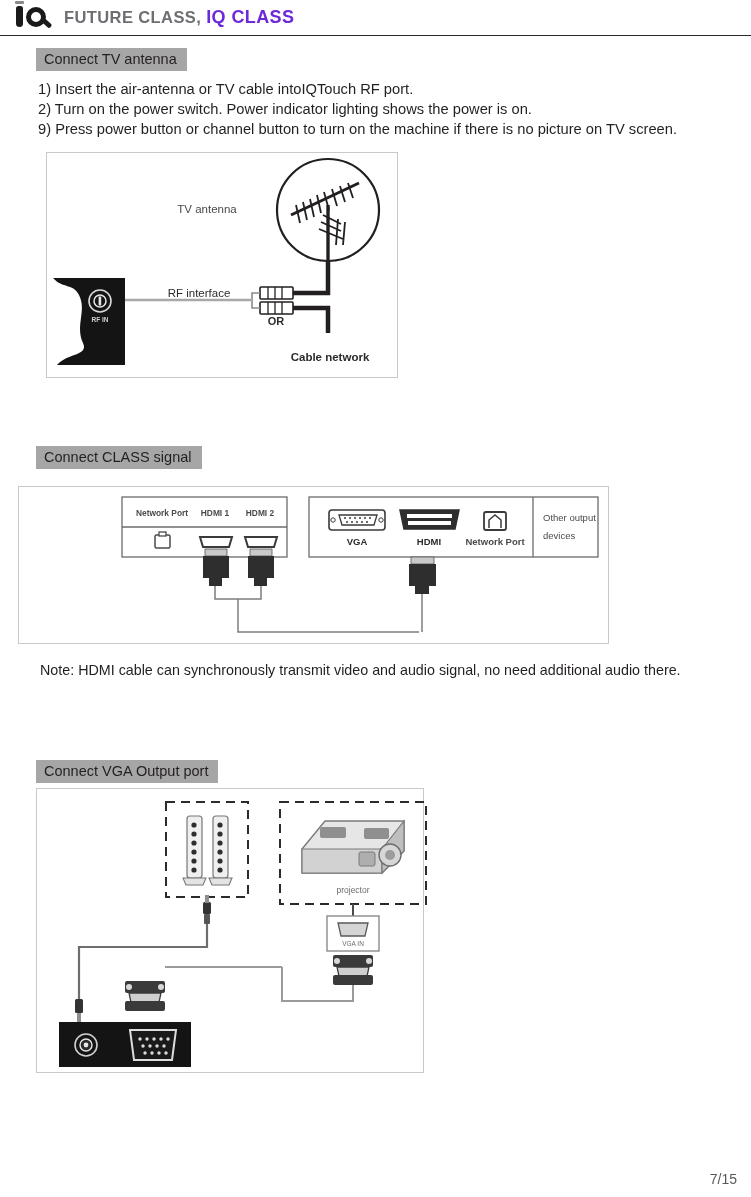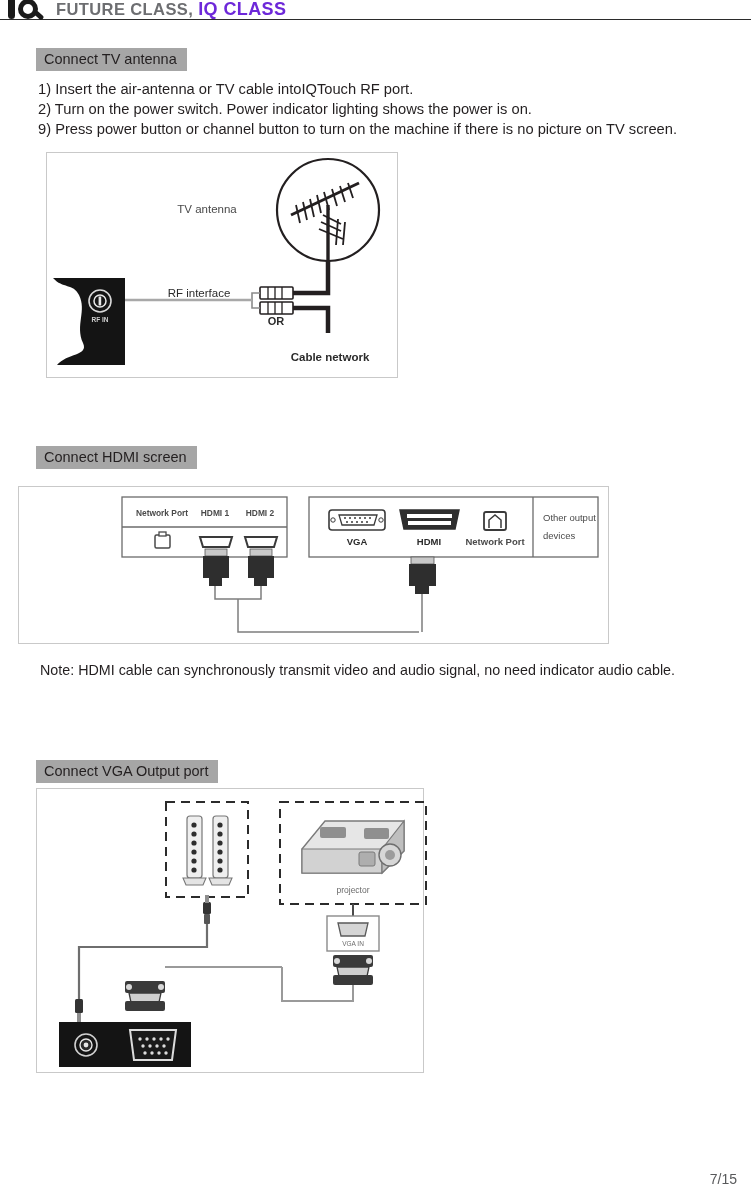--- a/index.html
+++ b/index.html
@@ -12,25 +12,25 @@
     color: #231f20;
     position: relative;
     overflow: hidden;
   }
 
   
   .page-header {
     position: absolute;
     left: 0; top: 0;
     width: 751px;
-    height: 20px;
+    height: 36px;
     border-bottom: 1.5px solid #2b2b2b;
     display: flex;
     align-items: center;
-    padding-left: 4px;
+    padding-left: 12px;
   }
   .logo-mark {
     width: 46px;
     height: 30px;
     position: relative;
     flex: 0 0 auto;
   }
   .logo-i {
     position: absolute;
     left: 4px; top: 3px;
@@ -190,21 +190,21 @@
     <rect x="51.6" y="143.5" width="2.6" height="9" fill="#e8e8e8"></rect>
     <text x="53" y="169" font-family="Liberation Sans, sans-serif" font-size="6.5" fill="#d0d0d0" text-anchor="middle" font-weight="bold">RF IN</text>
 
     <text x="160" y="60" font-family="Liberation Sans, sans-serif" font-size="11.5" fill="#4a4a4a" text-anchor="middle">TV antenna</text>
     <text x="152" y="144" font-family="Liberation Sans, sans-serif" font-size="11.5" fill="#2b2b2b" text-anchor="middle">RF interface</text>
     <text x="229" y="172" font-family="Liberation Sans, sans-serif" font-size="11" fill="#2b2b2b" text-anchor="middle" font-weight="bold">OR</text>
     <text x="283" y="208" font-family="Liberation Sans, sans-serif" font-size="11.5" fill="#2b2b2b" text-anchor="middle" font-weight="bold">Cable network</text>
   </svg>
 </div>
 
-<div class="section-title" style="left:36px; top:446px;">Connect HDMI screen</div>
+<div class="section-title" style="left:36px; top:446px;">Connect CLASS signal</div>
 
 <div class="figure" style="left:18px; top:486px; width:591px; height:158px;">
   <svg width="589" height="156" viewBox="0 0 589 156">
 
     <rect x="103" y="10" width="165" height="60" fill="#fff" stroke="#6b6b6b" stroke-width="1.3"></rect>
     <line x1="103" y1="40" x2="268" y2="40" stroke="#6b6b6b" stroke-width="1.3"></line>
     <text x="143" y="29" font-family="Liberation Sans, sans-serif" font-size="8.4" fill="#4a4a4a" text-anchor="middle" font-weight="bold">Network Port</text>
     <text x="196" y="29" font-family="Liberation Sans, sans-serif" font-size="8.4" fill="#4a4a4a" text-anchor="middle" font-weight="bold">HDMI 1</text>
     <text x="241" y="29" font-family="Liberation Sans, sans-serif" font-size="8.4" fill="#4a4a4a" text-anchor="middle" font-weight="bold">HDMI 2</text>
 
@@ -278,21 +278,21 @@
 
     <g>
       <rect x="392" y="70" width="23" height="7" fill="#c9c9c9" stroke="#555" stroke-width="0.8"></rect>
       <rect x="390" y="77" width="27" height="22" fill="#2e2e2e"></rect>
       <rect x="396" y="99" width="14" height="8" fill="#2e2e2e"></rect>
     </g>
     <line x1="403" y1="107" x2="403" y2="145" stroke="#7d7d7d" stroke-width="1.5"></line>
   </svg>
 </div>
 
-<div class="note-line" style="left:40px; top:660px;">Note: HDMI cable can synchronously transmit video and audio signal, no need indicator audio cable.</div>
+<div class="note-line" style="left:40px; top:660px;">Note: HDMI cable can synchronously transmit video and audio signal, no need additional audio there.</div>
 
 <div class="section-title" style="left:36px; top:760px;">Connect VGA Output port</div>
 
 <div class="figure" style="left:36px; top:788px; width:388px; height:285px;">
   <svg width="430" height="283" viewBox="0 0 430 283">
 
     <rect x="129" y="13" width="82" height="95" fill="none" stroke="#2b2b2b" stroke-width="2" stroke-dasharray="9,6"></rect>
     <g>
       <rect x="150" y="27" width="15" height="62" rx="3" fill="#efefef" stroke="#777" stroke-width="1.2"></rect>
       <g fill="#2e2e2e">

